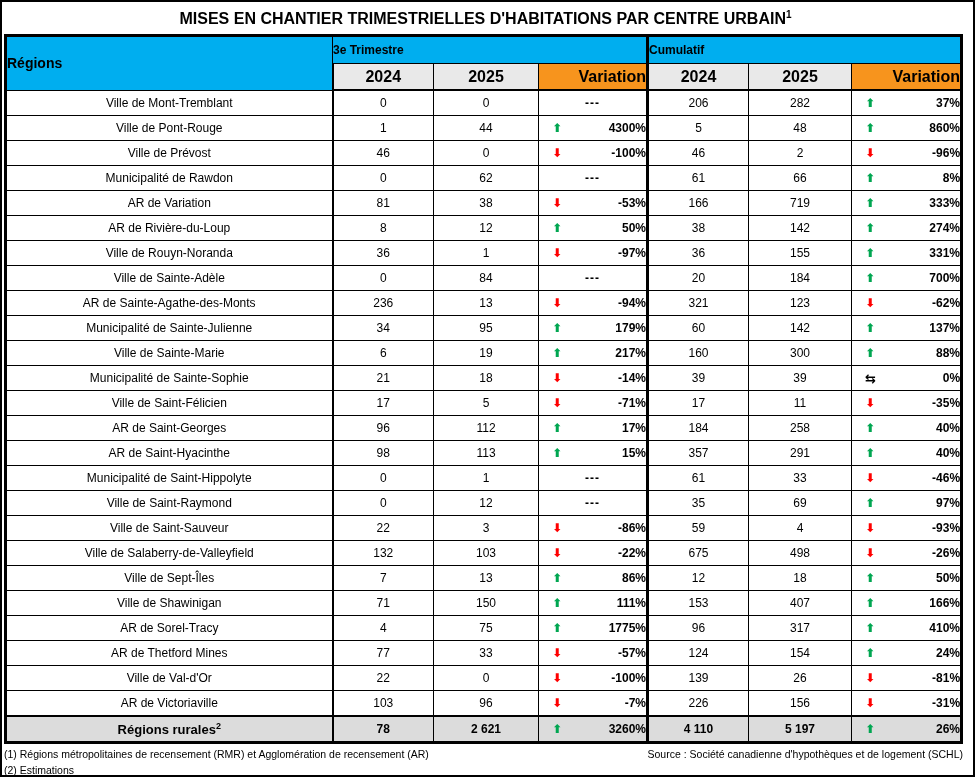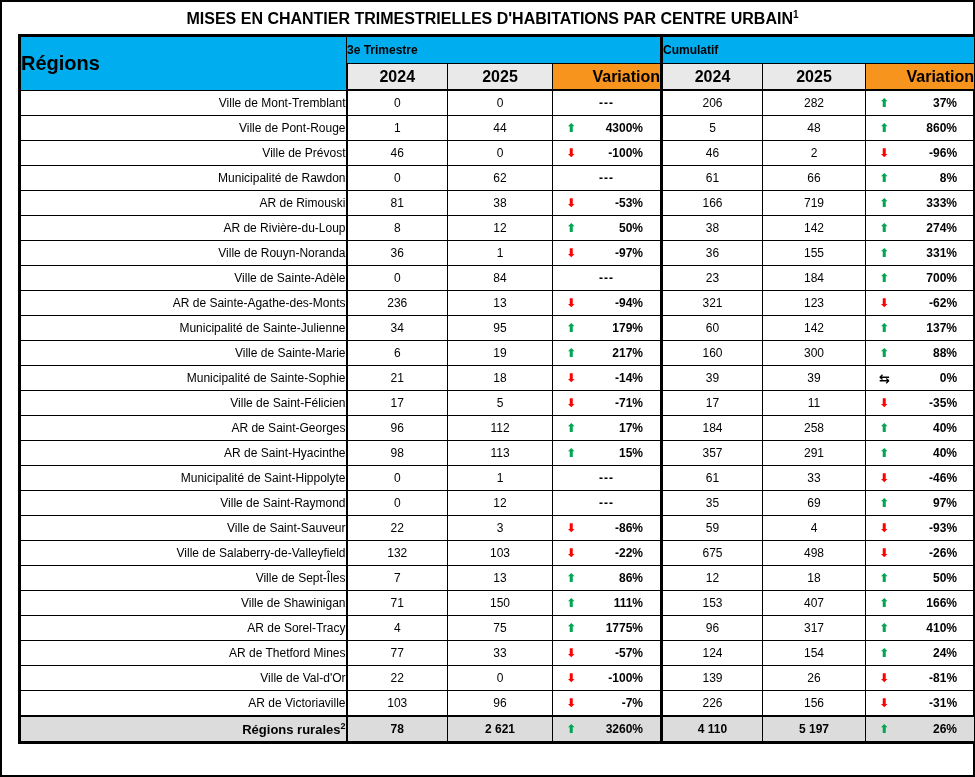--- a/index.html
+++ b/index.html
@@ -6,21 +6,21 @@
     margin: 0; padding: 0;
     background: #fff;
     font-family: "Liberation Sans", "DejaVu Sans", sans-serif;
   }
   .sheet {
     width: 975px;
     height: 777px;
     box-sizing: border-box;
     border: 2px solid #000;
     background: #fff;
-    padding: 1px 6px 0 16px;
+    padding: 1px 6px 0 2px;
     position: relative;
   }
   .title {
     height: 31px;
     line-height: 31px;
     text-align: center;
     font-size: 16px;
     font-weight: bold;
     color: #000;
     white-space: nowrap;
@@ -50,21 +50,21 @@
   col.c-v1 { width: 109px; }
   col.c-y3 { width: 101px; }
   col.c-y4 { width: 103px; }
   col.c-v2 { width: 110px; }
 
   thead th { font-weight: bold; }
   th.regions-head {
     background: var(--header-blue);
     color: #fff;
     text-align: left;
-    font-size: 20px;
+    font-size: 14px;
     padding-left: 5px;
     border-right: 2px solid #000;
   }
   th.group {
     background: var(--header-blue);
     color: #fff;
     font-size: 12px;
     height: 26px;
     text-align: left;
   }
@@ -74,41 +74,40 @@
     background: var(--variation-orange);
     color: #fff;
     text-align: right;
   }
   thead tr.year-row th { border-bottom: 2px solid #000; }
   .grp-start { border-left: 3px solid #000 !important; }
   .after-region { border-left: 2px solid #000 !important; }
 
   tbody td { height: 24px; font-size: 12px; }
   td.region {
-    text-align: right;
+    text-align: center;
     padding-left: 4px;
   }
   td.num { text-align: center; }
   td.var-cell .var-inner {
     display: flex;
     align-items: center;
     width: 100%;
   }
   .arr {
     font-size: 12px;
     font-weight: bold;
     margin-left: 13px;
     line-height: 1;
   }
   .arr.up { color: var(--up-green); }
   .arr.down { color: var(--down-red); }
   .arr.flat { color: #000; font-size: 13px; }
   .pct {
     margin-left: auto;
-    margin-right: 17px;
     font-weight: bold;
   }
   .dashes {
     font-weight: bold;
     width: 100%;
     text-align: center;
     letter-spacing: 1px;
   }
   tr.total-row td {
     border-top: 2px solid #000;
@@ -231,21 +230,21 @@
           <td class="num grp-start">61</td>
           <td class="num">66</td>
           <td class="var-cell">
             <span class="var-inner">
               <span class="arr up">⬆</span>
               <span class="pct">8%</span>
             </span>
           </td>
         </tr>
         <tr class="data-row">
-          <td class="region"><span>AR de Rimouski</span></td>
+          <td class="region"><span>AR de Variation</span></td>
           <td class="num after-region">81</td>
           <td class="num">38</td>
           <td class="var-cell">
             <span class="var-inner">
               <span class="arr down">⬇</span>
               <span class="pct">-53%</span>
             </span>
           </td>
           <td class="num grp-start">166</td>
           <td class="num">719</td>
@@ -296,21 +295,21 @@
         </tr>
         <tr class="data-row">
           <td class="region"><span>Ville de Sainte-Adèle</span></td>
           <td class="num after-region">0</td>
           <td class="num">84</td>
           <td class="var-cell">
             <span class="var-inner">
               <span class="dashes">---</span>
             </span>
           </td>
-          <td class="num grp-start">23</td>
+          <td class="num grp-start">20</td>
           <td class="num">184</td>
           <td class="var-cell">
             <span class="var-inner">
               <span class="arr up">⬆</span>
               <span class="pct">700%</span>
             </span>
           </td>
         </tr>
         <tr class="data-row">
           <td class="region"><span>AR de Sainte-Agathe-des-Monts</span></td>
@@ -648,14 +647,21 @@
           <td class="var-cell">
             <span class="var-inner">
               <span class="arr up">⬆</span>
               <span class="pct">26%</span>
             </span>
           </td>
         </tr>
       </tbody>
   </table>
 
+  <div class="footnotes">
+    <div class="fn-line1">
+      <span>(1) Régions métropolitaines de recensement (RMR) et Agglomération de recensement (AR)</span>
+      <span>Source : Société canadienne d'hypothèques et de logement (SCHL)</span>
+    </div>
+    <div><span>(2) Estimations</span></div>
+  </div>
 
 </div>
 
 </body></html>

